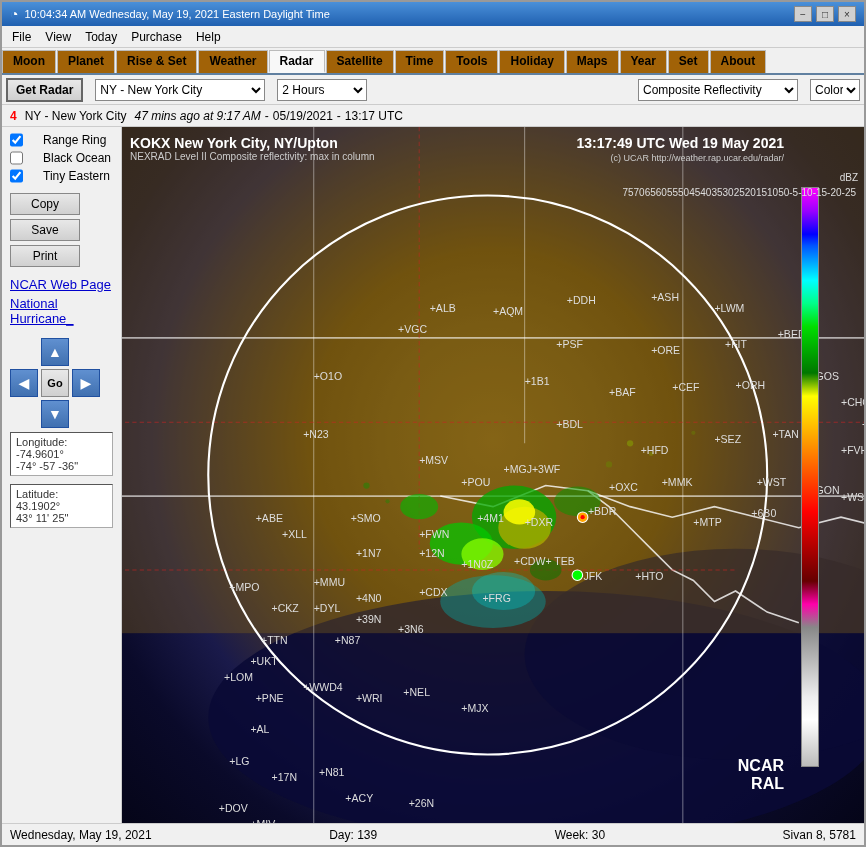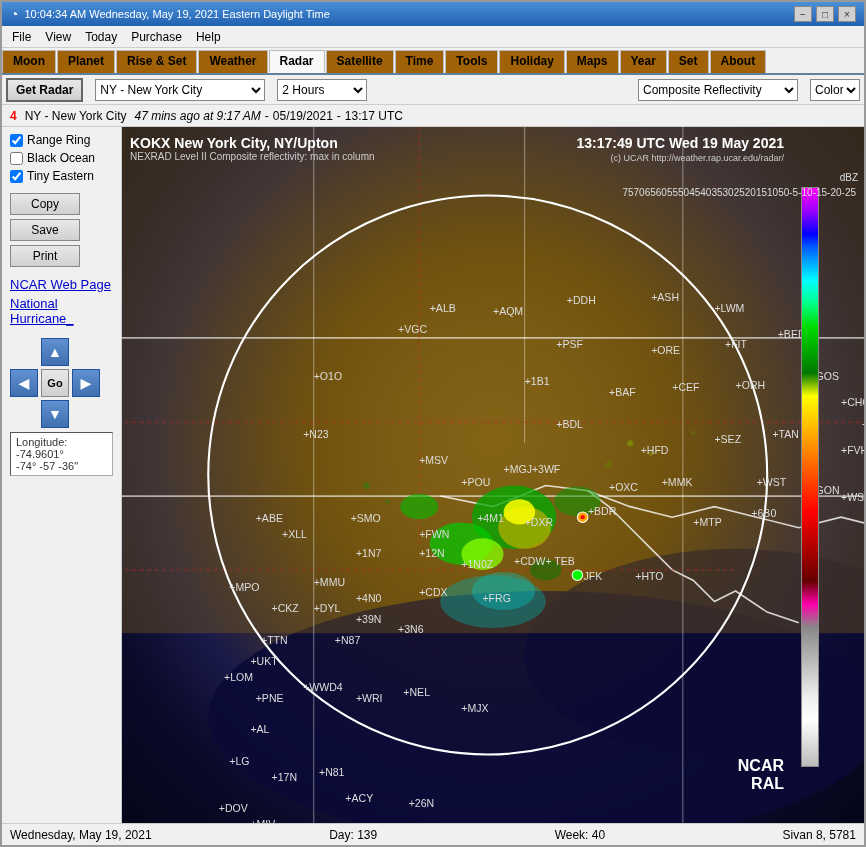--- a/index.html
+++ b/index.html
@@ -144,22 +144,21 @@
       background: #f0f0f0;
       border-right: 1px solid #ccc;
       padding: 6px 8px;
       display: flex;
       flex-direction: column;
       gap: 4px;
       flex-shrink: 0;
     }
     .checkbox-row {
       display: flex;
-      align-items: center;
-      gap: 4px;
+      gap: 20px;
       font-size: 12px;
     }
     .checkbox-row input[type=checkbox] {
       cursor: pointer;
     }
     .sidebar-btn {
       background: linear-gradient(to bottom, #e8e8e8, #d0d0d0);
       border: 1px solid #888;
       padding: 3px 8px;
       font-size: 12px;
@@ -434,20 +433,25 @@
 
         <button class="arrow-btn" style="position:absolute;top:62px;left:31px;width:28px;height:28px;">▼</button>
       </div>
 
       <div class="coord-box" style="margin-top:0;">
         <div>Longitude:</div>
         <div>-74.9601°</div>
         <div>-74°  -57  -36"</div>
       </div>
 
+      <div class="coord-box" style="margin-top:4px;">
+        <div>Latitude:</div>
+        <div>43.1902°</div>
+        <div>43°  11'  25"</div>
+      </div>
     </div>
 
     <div class="radar-area">
 
       <div class="radar-bg"></div>
 
       <svg style="position:absolute;top:0;left:0;width:100%;height:100%;" viewBox="0 0 740 660" preserveAspectRatio="xMidYMid slice">
 
         <ellipse cx="420" cy="560" rx="320" ry="120" fill="#0a0a35" opacity="0.9"></ellipse>
         <ellipse cx="600" cy="500" rx="200" ry="100" fill="#0a0a35" opacity="0.7"></ellipse>
@@ -607,16 +611,16 @@
       </div>
 
       <div class="ncar-ral" style="white-space:pre;">NCAR
 RAL</div>
     </div>
   </div>
 
   <div class="status-bar-bottom">
     <span>Wednesday, May 19, 2021</span>
     <span>Day: 139</span>
-    <span>Week: 40</span>
+    <span>Week: 30</span>
     <span>Sivan 8, 5781</span>
   </div>
 </div>
 
 </body></html>

